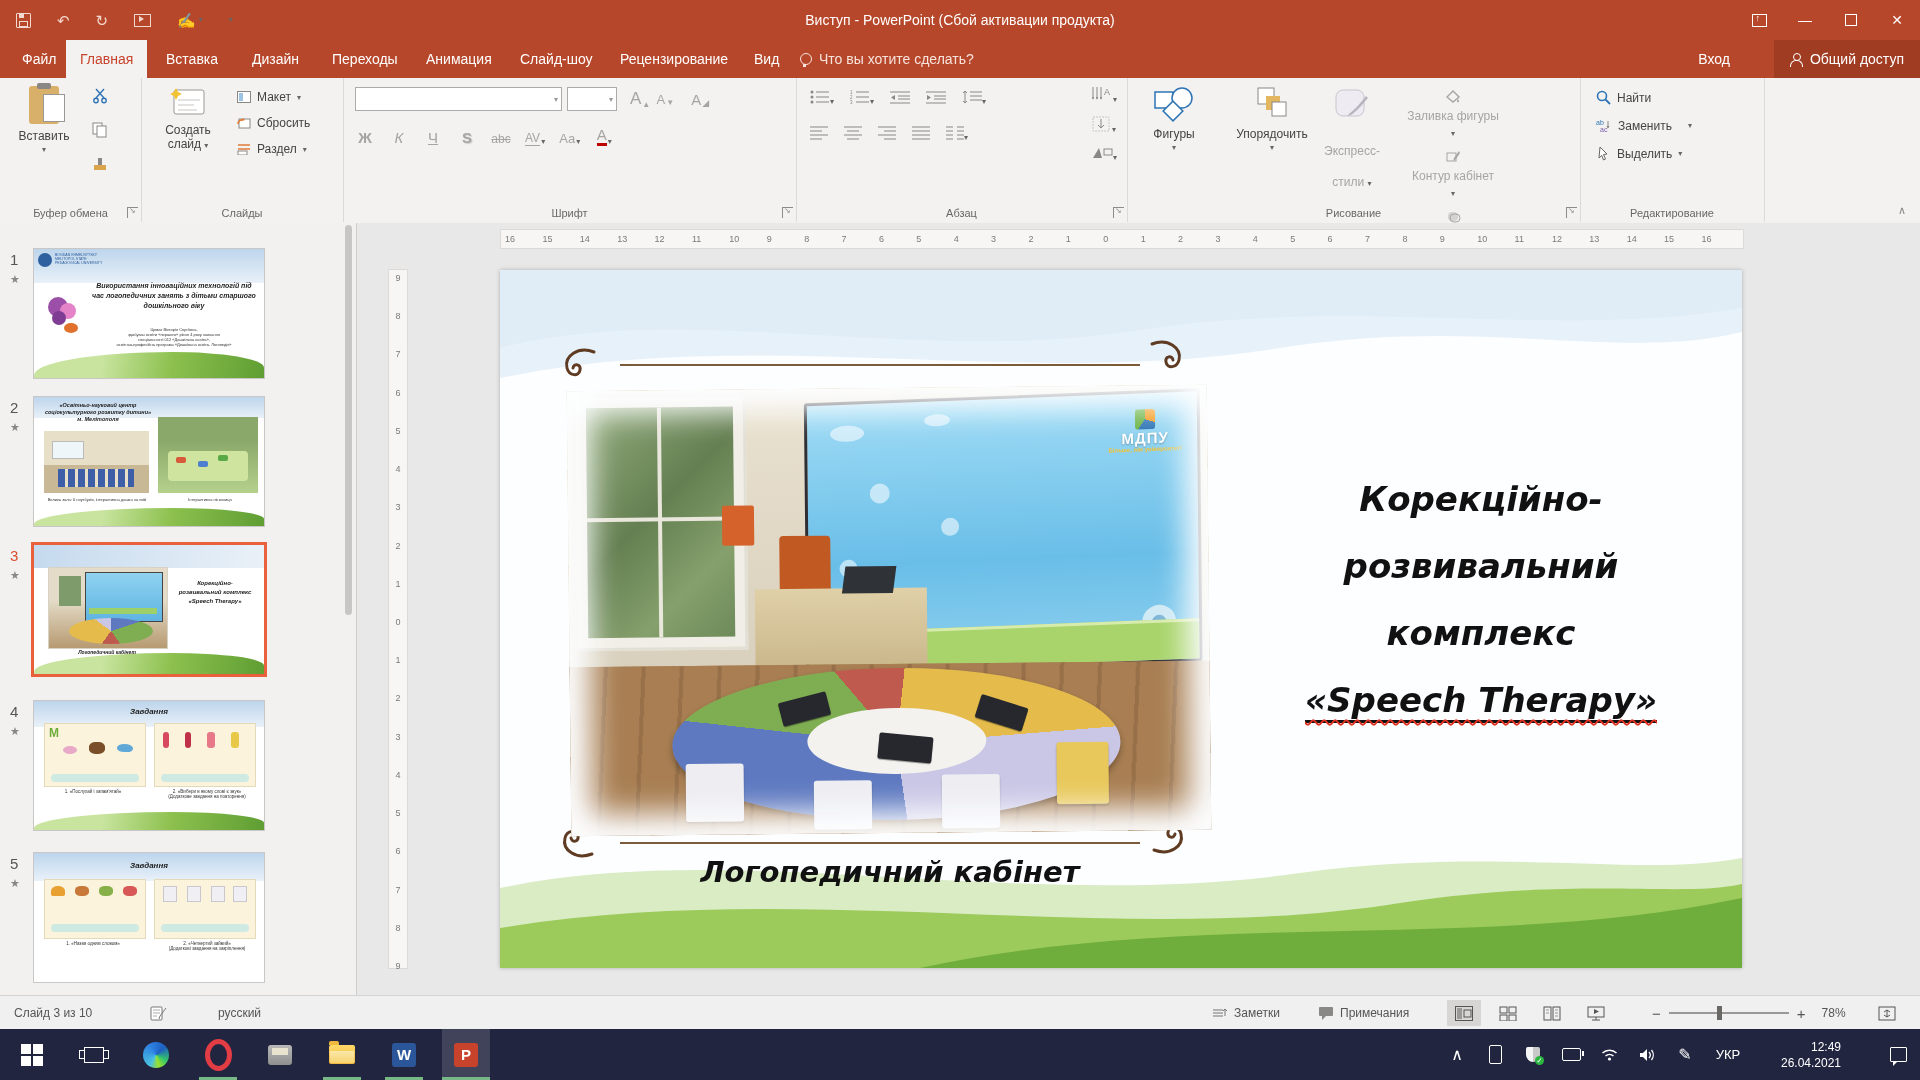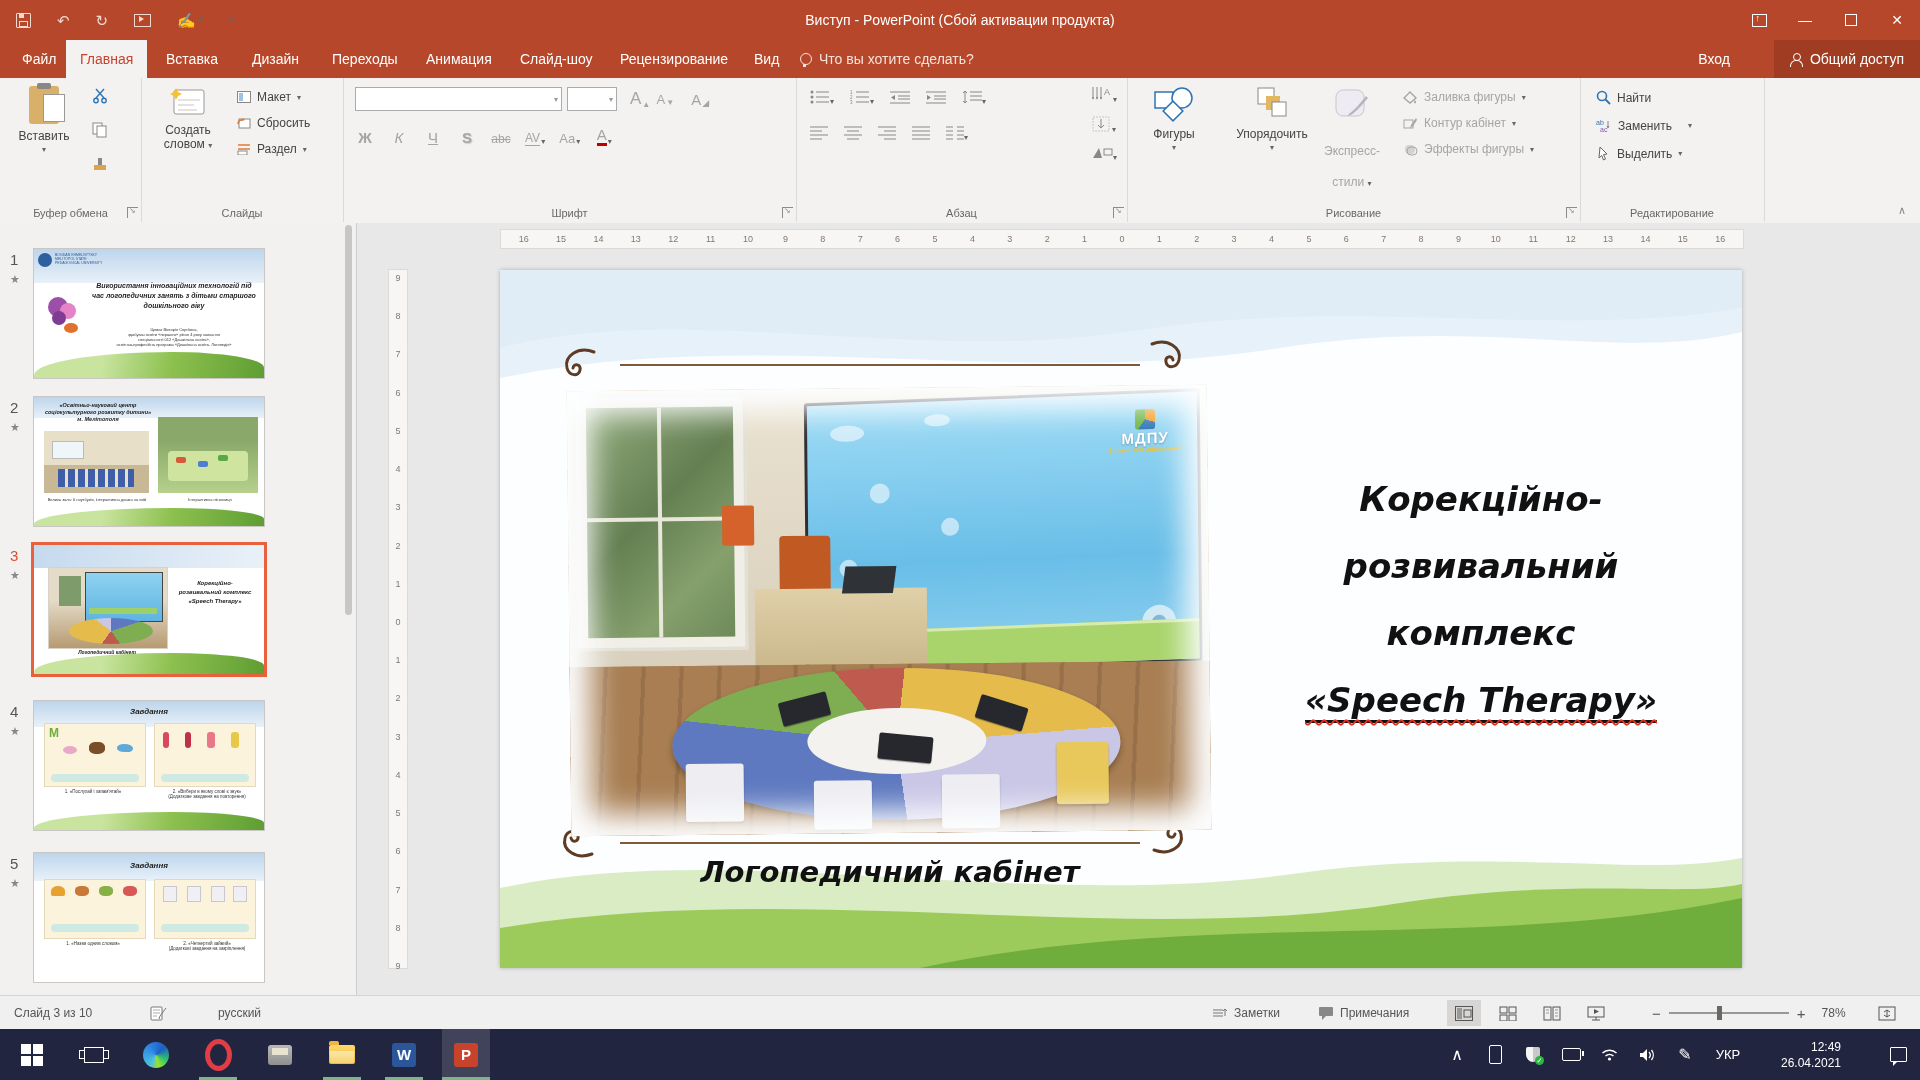--- a/index.html
+++ b/index.html
@@ -39,39 +39,39 @@
   .r-lbl{position:absolute;bottom:3px;left:0;width:100%;text-align:center;font-size:11px;color:#6A6865;}
   .launcher{position:absolute;right:3px;bottom:4px;width:10px;height:10px;border-left:1px solid #8E8C89;border-top:1px solid #8E8C89;}
   .launcher:after{content:"↘";position:absolute;left:1px;top:-2px;font-size:8px;color:#8E8C89;}
   .bigbtn{display:flex;flex-direction:column;align-items:center;font-size:12px;color:#444;text-align:center;line-height:14px;}
   .caret{font-size:8px;color:#666;}
   .dis{color:#A7A5A2!important;}
   .combo{background:#fff;border:1px solid #ABABAB;height:22px;display:flex;align-items:center;justify-content:flex-end;}
   .combo .caret{padding:0 3px;color:#999;}
   .fbtn{font-size:15px;color:#A7A5A2;display:flex;align-items:flex-end;gap:1px;min-width:20px;justify-content:center;}
   .txtbtn{display:flex;align-items:center;gap:6px;font-size:12px;color:#444;}
-  .txtbtn.dis{color:#A7A5A2;}
+  .txtbtn.dis{color:#A7A5A2;flex-direction:column;}
   
   #workspace{position:absolute;left:0;top:223px;width:1920px;height:772px;background:#E8E8E8;}
   #thumbpanel{position:absolute;left:0;top:0;width:356px;height:772px;background:#F2F1F0;border-right:1px solid #CFCDCB;}
   .thumb{position:absolute;left:33px;width:230px;height:129px;background:#fff;border:1px solid #C9C7C5;overflow:hidden;}
   .thumb.selected{border:3px solid #E8603C;margin-left:-2px;margin-top:-2px;}
   .tnum{position:absolute;left:10px;font-size:15px;color:#555;}
   .tnum.cur{color:#D8502E;}
   .tstar{position:absolute;left:10px;font-size:11px;color:#8A8886;}
   .mini-sky{position:absolute;left:0;top:0;width:100%;height:26%;background:linear-gradient(#BDD5EC,#E9F1F9);}
   .mini-hill{position:absolute;left:0;bottom:0;width:100%;height:20%;background:linear-gradient(100deg,#C8E49E 30%,#8CC04E 60%,#5F9E33);border-radius:60% 40% 0 0/90% 60% 0 0;}
   .mini-script{font-size:8px;font-weight:bold;color:#222;text-align:center;font-style:italic;}
   .mini-tiny{font-size:4px;color:#333;text-align:center;line-height:5px;}
   #thumb-scroll{position:absolute;left:344px;top:2px;width:9px;height:768px;background:#F2F1F0;}
   #thumb-scroll .st{position:absolute;left:1px;top:0;width:7px;height:390px;background:#C8C6C4;border-radius:4px;}
   
   #hruler{position:absolute;left:500px;top:6px;width:1242px;height:18px;background:#F7F6F5;border:1px solid #DCDAD8;display:flex;align-items:center;}
   #hnums{display:flex;width:100%;justify-content:space-between;font-size:9px;color:#7C7A78;padding:0 4px;}
-  #hnums span{flex:1;text-align:center;}
+  #hnums span{flex:1;text-align:left;}
   #vruler{position:absolute;left:388px;top:46px;width:18px;height:698px;background:#F7F6F5;border:1px solid #DCDAD8;}
   #vnums{display:flex;flex-direction:column;height:100%;justify-content:space-between;align-items:center;font-size:9px;color:#7C7A78;padding:3px 0;}
   
   #slide{position:absolute;left:500px;top:47px;width:1242px;height:698px;background:#FDFEFF;box-shadow:0 0 4px rgba(0,0,0,.25);overflow:hidden;}
   .script{font-family:"DejaVu Sans",cursive,sans-serif;font-style:italic;font-weight:bold;color:#111;}
   #slide-heading{position:absolute;left:748px;top:196px;width:466px;text-align:center;font-size:34px;line-height:67px;}
   .sp-solid{border-bottom:3px solid #111;}
   .sp-wavy{text-decoration-line:underline;text-decoration-style:wavy;text-decoration-color:#E03020;text-decoration-thickness:2px;text-underline-offset:7px;}
   #slide-caption{position:absolute;left:95px;top:585px;width:590px;text-align:center;font-size:29px;}
   .deco-line{position:absolute;height:2px;background:#7B5B3A;}
@@ -230,21 +230,21 @@
     <div class="rgroup" style="left:141px;width:202px;">
       <div class="bigbtn" style="position:absolute;left:14px;top:8px;width:66px;">
         <span>
           <svg width="40" height="34" viewBox="0 0 40 34">
               <rect x="6" y="4" width="30" height="24" rx="2" fill="#fff" stroke="#9A9896"></rect>
               <path d="M10 14h22M10 19h16M10 24h19" stroke="#C8C6C4"></path>
               <path d="M8 2 l2 4 4 2 -4 2 -2 4 -2 -4 -4 -2 4 -2 z" fill="#F2C230"></path>
             </svg>
         </span>
         <span>Создать</span>
-        <span><span>словом</span> <span class="caret">▾</span></span>
+        <span><span>слайд</span> <span class="caret">▾</span></span>
       </div>
       <div style="position:absolute;left:96px;top:12px;display:flex;flex-direction:column;gap:12px;font-size:12px;color:#444;">
         <span class="txtbtn">
           <svg width="14" height="12" viewBox="0 0 14 12">
               <rect x="0.5" y="0.5" width="13" height="11" fill="#fff" stroke="#8A8886"></rect>
               <rect x="2" y="2" width="4" height="8" fill="#9CC3E5"></rect>
             </svg>
           <span>Макет</span>
             <span class="caret">▾</span>
         </span>

